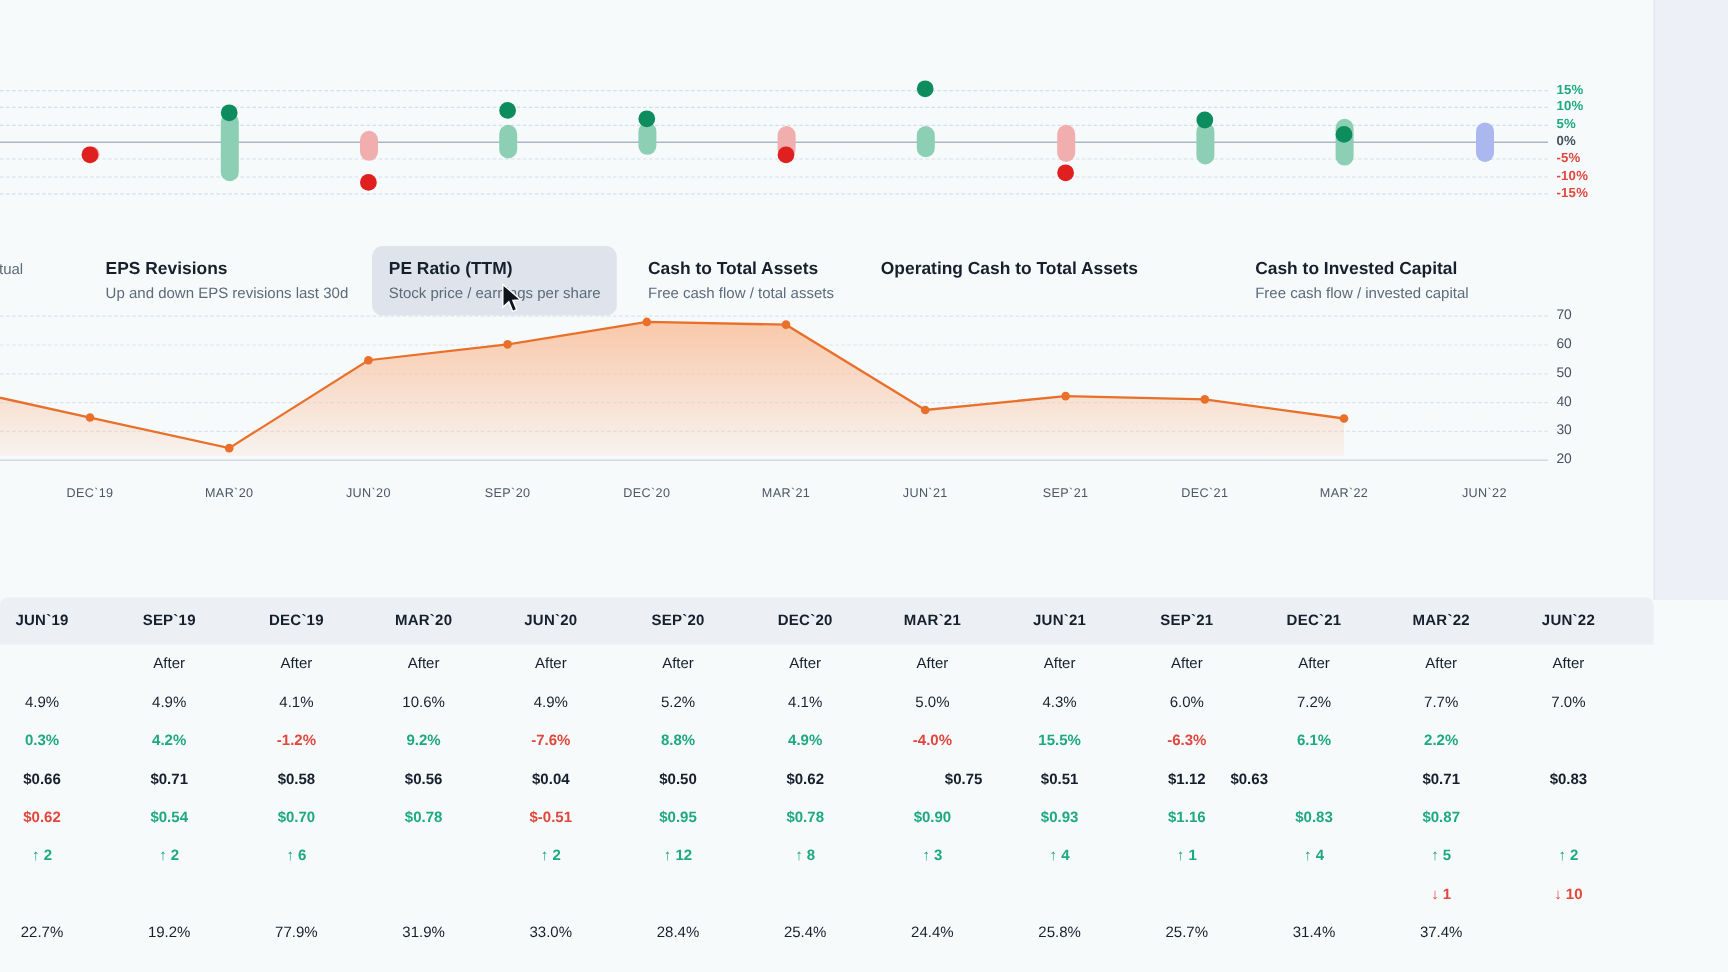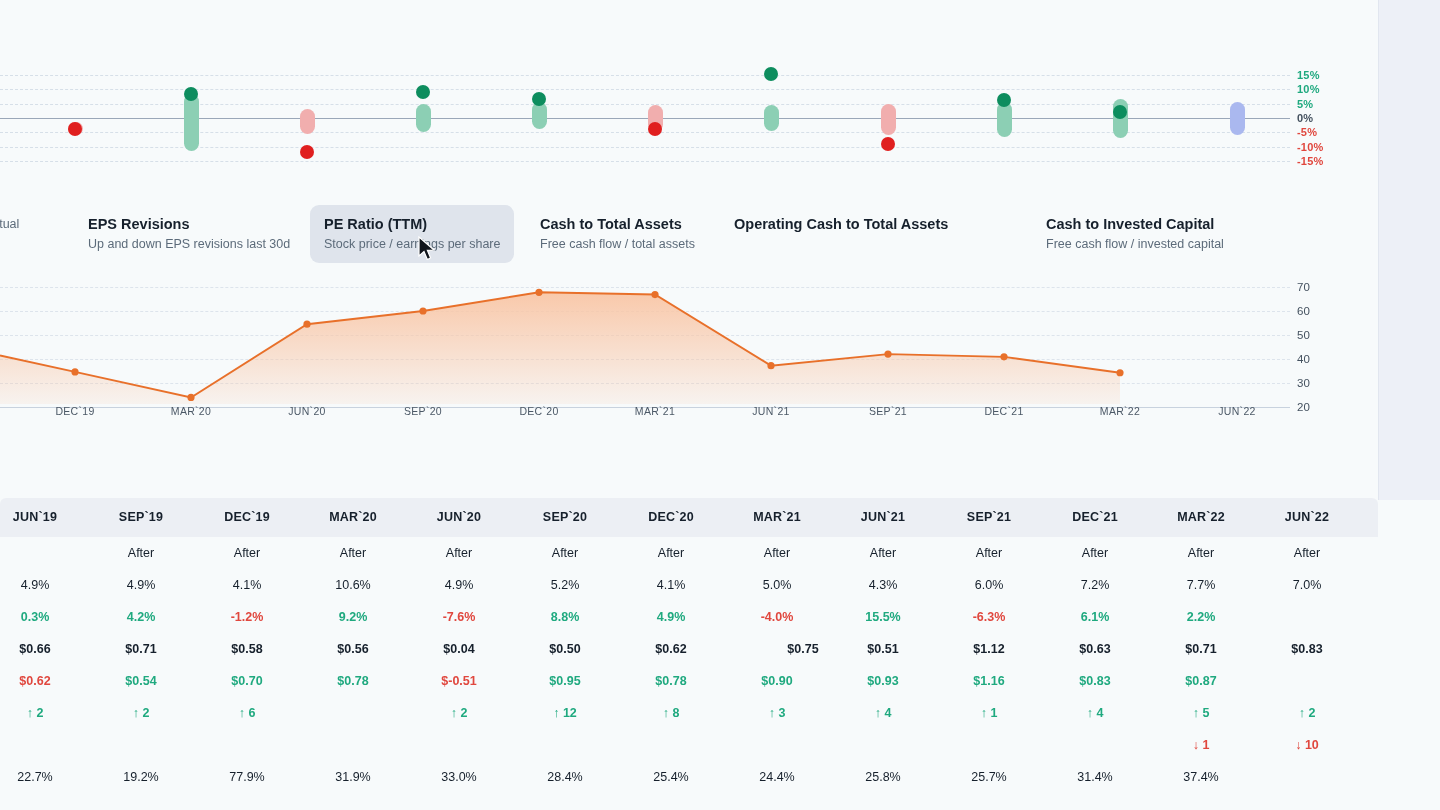--- a/index.html
+++ b/index.html
@@ -52,21 +52,21 @@
   .tab-title {
     font-size: 14.5px; font-weight: bold; color: #16202c;
     white-space: nowrap; line-height: 20px;
   }
   .tab-sub {
     font-size: 12.5px; color: #5c6b7a; white-space: nowrap;
     line-height: 18px; margin-top: 1px;
   }
 
   
-  .line-chart { position: absolute; left: 0; top: 276px; width: 1378px; height: 128px; text-align: center; }
+  .line-chart { position: absolute; left: 0; top: 252px; width: 1378px; height: 128px; text-align: center; }
   .lgrid {
     position: absolute; left: 0; width: 1290px; height: 0;
     border-top: 1px dashed #dde4ec;
   }
   .lgrid.base { border-top: 1px solid #c8d2de; }
   .laxis {
     position: absolute; left: 1297px; font-size: 11.5px; color: #44515f;
     transform: translateY(-50%);
   }
   .xaxis { position: absolute; left: 0; top: 405px; width: 1378px; height: 22px; }
@@ -293,21 +293,21 @@
           <div class="td bold" style="left: -17px; width: 104px;">$0.66</div>
           <div class="td bold" style="left: 89px; width: 104px;">$0.71</div>
           <div class="td bold" style="left: 195px; width: 104px;">$0.58</div>
           <div class="td bold" style="left: 301px; width: 104px;">$0.56</div>
           <div class="td bold" style="left: 407px; width: 104px;">$0.04</div>
           <div class="td bold" style="left: 513px; width: 104px;">$0.50</div>
           <div class="td bold" style="left: 619px; width: 104px;">$0.62</div>
           <div class="td bold" style="left: 751px; width: 104px;">$0.75</div>
           <div class="td bold" style="left: 831px; width: 104px;">$0.51</div>
           <div class="td bold" style="left: 937px; width: 104px;">$1.12</div>
-          <div class="td bold" style="left: 1043px; width: 104px;">$0.63</div>
+          <div class="td bold" style="left: 989px; width: 104px;">$0.63</div>
           <div class="td bold" style="left: 1149px; width: 104px;">$0.71</div>
           <div class="td bold" style="left: 1255px; width: 104px;">$0.83</div>
         </div>
         <div class="trow">
           <div class="td red" style="left: -17px; width: 104px;">$0.62</div>
           <div class="td green" style="left: 89px; width: 104px;">$0.54</div>
           <div class="td green" style="left: 195px; width: 104px;">$0.70</div>
           <div class="td green" style="left: 301px; width: 104px;">$0.78</div>
           <div class="td red" style="left: 407px; width: 104px;">$-0.51</div>
           <div class="td green" style="left: 513px; width: 104px;">$0.95</div>

